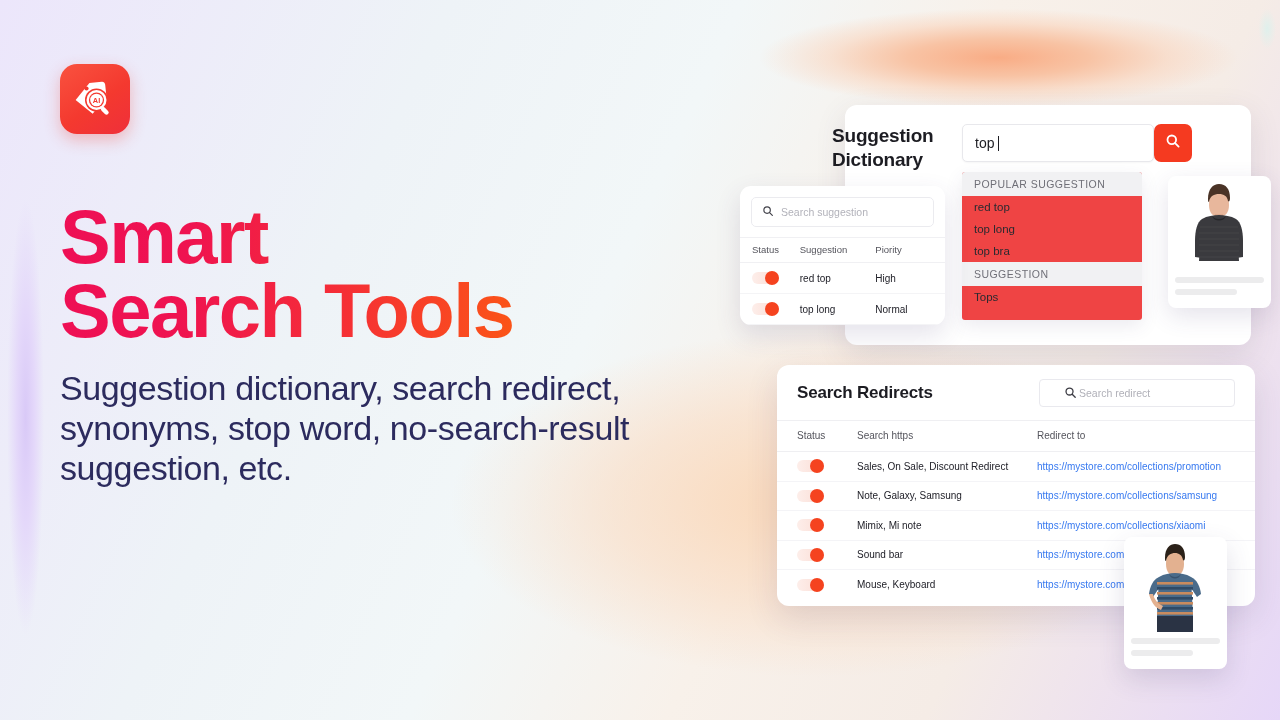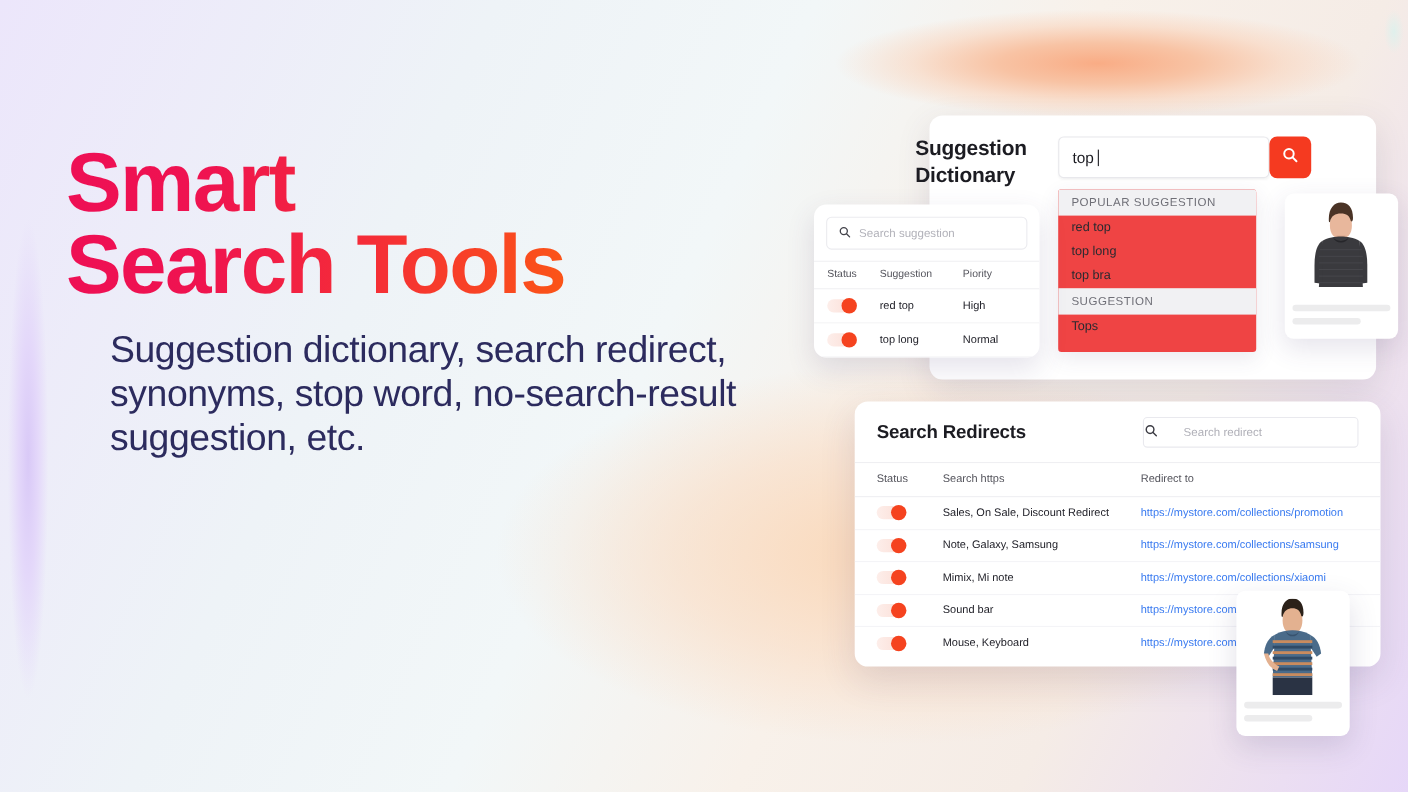--- a/index.html
+++ b/index.html
@@ -40,21 +40,21 @@
     background: linear-gradient(96deg, #ee0f55 0%, #ef1350 28%, #f52e36 62%, #fb5517 100%);
     -webkit-background-clip: text; background-clip: text;
     -webkit-text-fill-color: transparent; color: transparent;
     width: max-content;
   }
   h1.headline .l2 { display: block; }
 
   p.subhead {
     margin-top: 22px;
     font-size: 34px; line-height: 1.17; font-weight: 400;
-    color: #2c2b5e; letter-spacing: -0.4px; margin-left: 40px;
+    color: #2c2b5e; letter-spacing: -0.4px;
   }
 
   
   .card { position: absolute; background: #fff; border-radius: 12px; margin-left: 40px; }
 
   
   #sd-back {
     left: 805px; top: 105px; width: 406px; height: 240px;
     box-shadow: 0 10px 30px rgba(70,60,110,0.13);
   }
@@ -148,21 +148,21 @@
     left: 737px; top: 365px; width: 478px; height: 241px;
     box-shadow: 0 12px 32px rgba(70,60,110,0.14); overflow: hidden;
   }
   #sr-head {
     display: flex; align-items: center; justify-content: space-between;
     padding: 14px 20px 13px; border-bottom: 1px solid #efeff2;
   }
   #sr-head .title { font-size: 17px; font-weight: 700; color: #1c1c22; letter-spacing: -0.2px; }
   #sr-head .searchbox {
     width: 196px; height: 28px; border: 1px solid #e9e9ee; border-radius: 4px;
-    display: flex; align-items: center; gap: 23px; padding: 0 0;
+    display: flex; align-items: center; gap: 2px; padding: 0 24px;
     font-size: 10.5px; color: #b0b0b8;
   }
   #sr-thead {
     display: flex; align-items: center; padding: 9px 20px 10px;
     border-bottom: 1px solid #efeff2; font-size: 10px; color: #54545c;
   }
   .sr-row {
     display: flex; align-items: center; padding: 0 20px; height: 29.5px;
     border-bottom: 1px solid #f4f4f7; font-size: 10px; color: #22222a;
   }
@@ -184,20 +184,34 @@
 </style>
 </head>
 <body>
 
 <div id="bg">
   <div class="base"></div>
 </div>
 
 <div id="left">
 
+  <div class="logo">
+    <span>
+      <svg width="48" height="48" viewBox="0 0 48 48">
+        <path d="M5 20.5 L20.5 5 L33 5 C34.6 5 36 6.4 36 8 L36 20.5 L20.5 36 Z" fill="#ffffff" transform="translate(-0.5,3) rotate(-6 20 20)"></path>
+        <circle cx="15.5" cy="13.5" r="2.1" fill="#f4392f"></circle>
+        <circle cx="25.5" cy="25" r="11.5" fill="#f4392f"></circle>
+        <circle cx="25.5" cy="25" r="10" fill="#ffffff"></circle>
+        <circle cx="25.5" cy="25" r="7.6" fill="#f4392f"></circle>
+        <circle cx="25.5" cy="25" r="6.3" fill="#ffffff"></circle>
+        <text x="25.5" y="28.3" font-family="'Liberation Sans',sans-serif" font-size="7.4" font-weight="700" fill="#f4392f" text-anchor="middle">AI</text>
+        <rect x="31.6" y="31.2" width="4.4" height="9.2" rx="2.2" fill="#ffffff" transform="rotate(-45 33.8 35.8)"></rect>
+      </svg>
+    </span>
+  </div>
 
   <h1 class="headline">
     <span>Smart</span>
     <span class="l2">Search Tools</span>
   </h1>
 
   <p class="subhead">Suggestion dictionary, search redirect, synonyms, stop word, no-search-result suggestion, etc.</p>
 </div>
 
 <div class="card" id="sd-back"></div>

